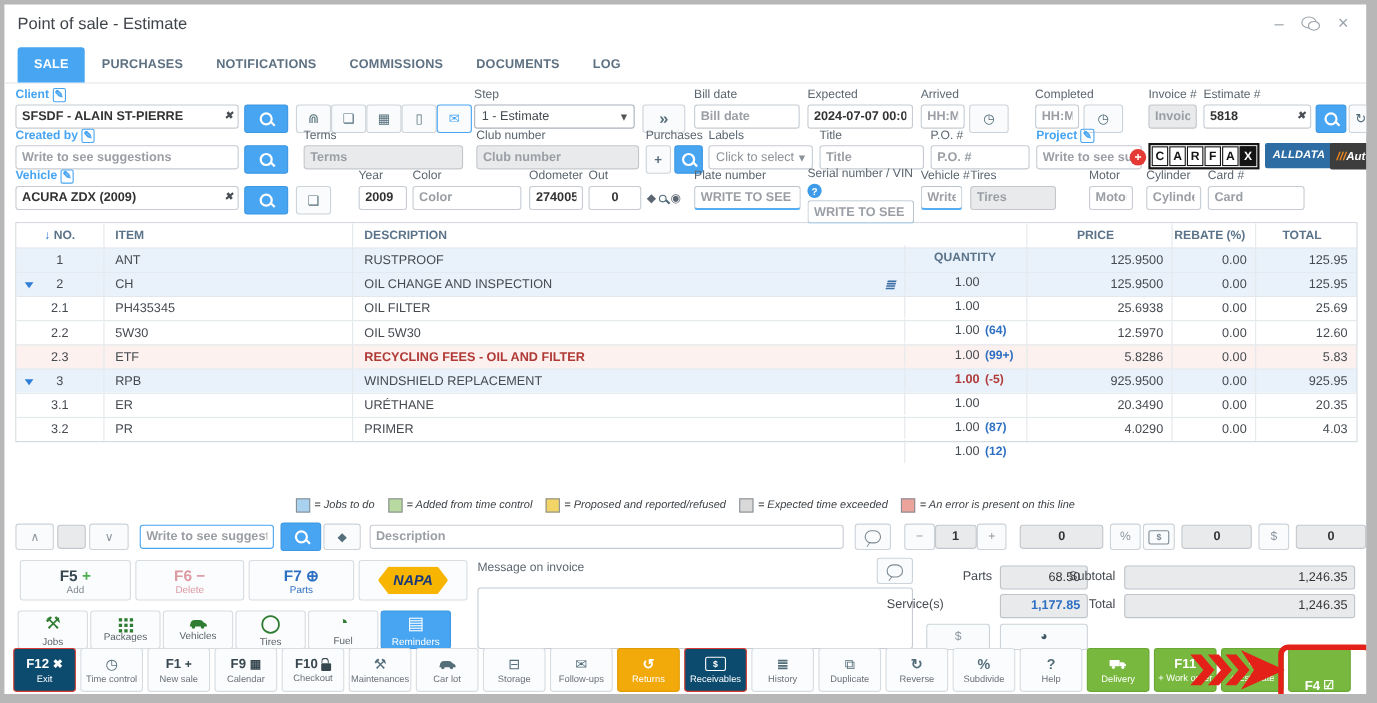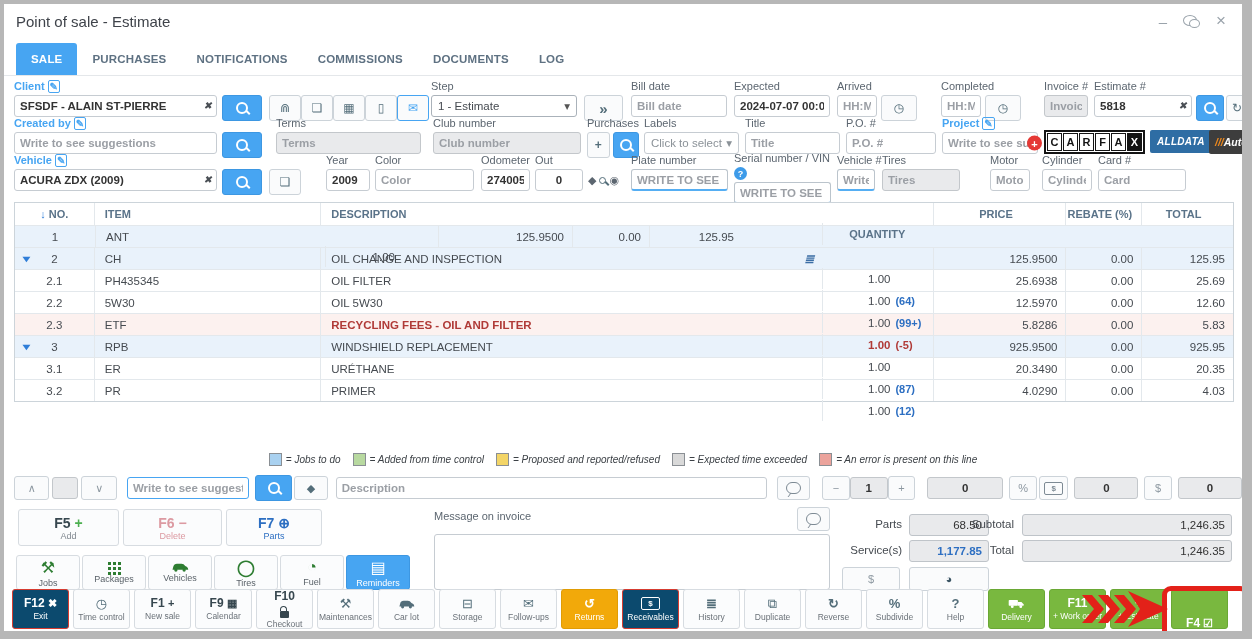--- a/index.html
+++ b/index.html
@@ -337,20 +337,23 @@
       <span class="c cqty" style="justify-content:center;">QUANTITY</span>
       <span class="c cpri" style="justify-content:center;">PRICE</span>
       <span class="c creb" style="justify-content:center;">REBATE (%)</span>
       <span class="c ctot" style="justify-content:center;">TOTAL</span>
     </div>
     <div class="trow trow--p">
       <span class="c cno">
           <span>1</span>
         </span>
       <span class="c citem">ANT</span>
+      <span class="c cdesc">
+          <span>RUSTPROOF</span>
+        </span>
       <span class="c cqty">
           <span>1.00</span>
           <b class="bdg"></b>
         </span>
       <span class="c cpri">125.9500</span>
       <span class="c creb">0.00</span>
       <span class="c ctot">125.95</span>
     </div>
     <div class="trow trow--p">
       <span class="c cno">
@@ -537,20 +540,23 @@
       <span class="k"><span>F5</span> <b style="color:#4caf50;">+</b></span>
       <span class="s">Add</span>
     </div>
     <div class="act act--dis" style="left:119px;top:2px;width:99px;">
       <span class="k"><span>F6</span> <b>−</b></span>
       <span class="s">Delete</span>
     </div>
     <div class="act act--blue" style="left:222px;top:2px;width:96px;">
       <span class="k"><span>F7</span> <b>⊕</b></span>
       <span class="s">Parts</span>
+    </div>
+    <div class="act" style="left:322px;top:2px;width:99px;">
+      <span class="napa">NAPA</span>
     </div>
 
     <div class="cat" style="left:12px;top:48px;">
         <span>⚒</span>
         <span class="s">Jobs</span>
       </div>
     <div class="cat" style="left:78px;top:48px;">
         <i class="i-grid"></i>
         <span class="s">Packages</span>
       </div>
@@ -576,21 +582,21 @@
       </div>
 
     <span class="msglbl" style="position:absolute;left:430px;top:3px;">Message on invoice</span>
     <span class="ebtn" style="position:absolute;left:793px;top:0px;width:33px;">
         <i class="i-bub"></i>
       </span>
     <textarea class="ta" style="left: 430px; top: 27px; width: 396px; height: 56px; position: absolute;"></textarea>
 
     <span class="tlbl" style="position:absolute;left:828px;top:11px;width:70px;">Parts</span>
     <input class="tot" style="position: absolute; left: 905px; top: 7px; width: 80px;" value="68.50">
-    <span class="tlbl" style="position:absolute;left:828px;top:37px;width:70px;">Service(s)</span>
+    <span class="tlbl" style="position:absolute;left:784px;top:37px;width:70px;">Service(s)</span>
     <input class="tot tot--blue" style="position: absolute; left: 905px; top: 33px; width: 80px;" value="1,177.85">
     <span class="ebtn" style="position:absolute;left:838px;top:60px;width:58px;">
         <span>$</span>
       </span>
     <span class="ebtn" style="position:absolute;left:905px;top:60px;width:80px;">
         <span style="color:#3b5564;">◕</span>
       </span>
 
     <span class="tlbl" style="position:absolute;left:935px;top:11px;width:75px;">Subtotal</span>
     <input class="tot" style="position: absolute; left: 1018px; top: 7px; width: 210px;" value="1,246.35">
@@ -609,21 +615,21 @@
       </div>
     <div class="btn">
         <span class="k"><span>F1</span> <span class="ki">+</span></span>
         <span class="lb">New sale</span>
       </div>
     <div class="btn">
         <span class="k"><span>F9</span> <span class="ki">▦</span></span>
         <span class="lb">Calendar</span>
       </div>
     <div class="btn">
-        <span class="k" style="display:flex;align-items:center;gap:3px;flex-direction:column;">
+        <span class="k" style="display:flex;align-items:center;gap:3px;">
           <span>F10</span>
           <i class="i-lock"></i>
         </span>
         <span class="lb">Checkout</span>
       </div>
     <div class="btn">
         <span class="ic">⚒</span>
         <span class="lb">Maintenances</span>
       </div>
     <div class="btn">

